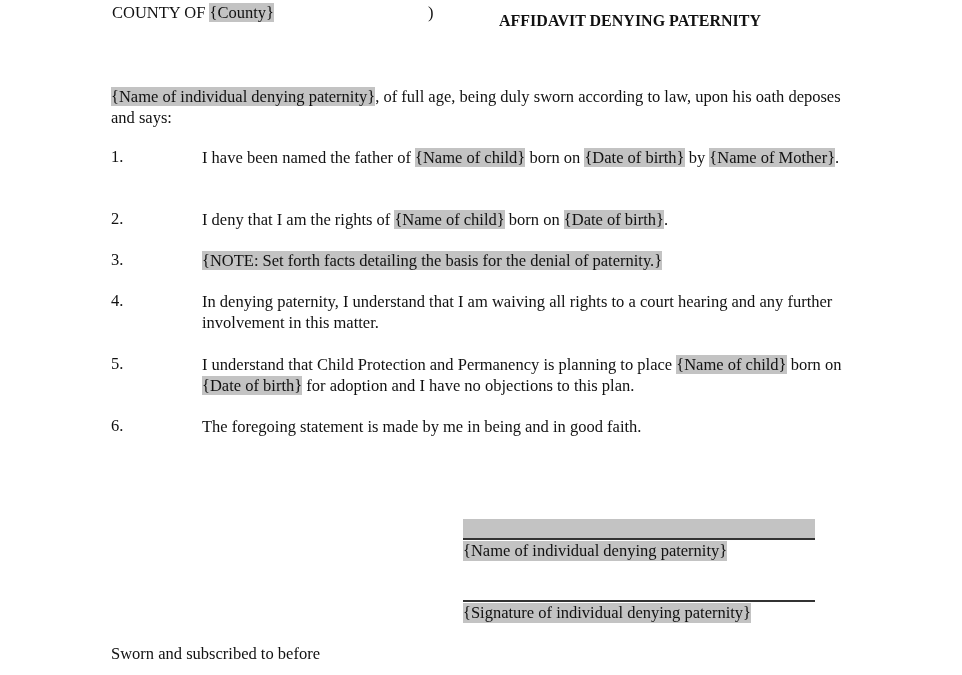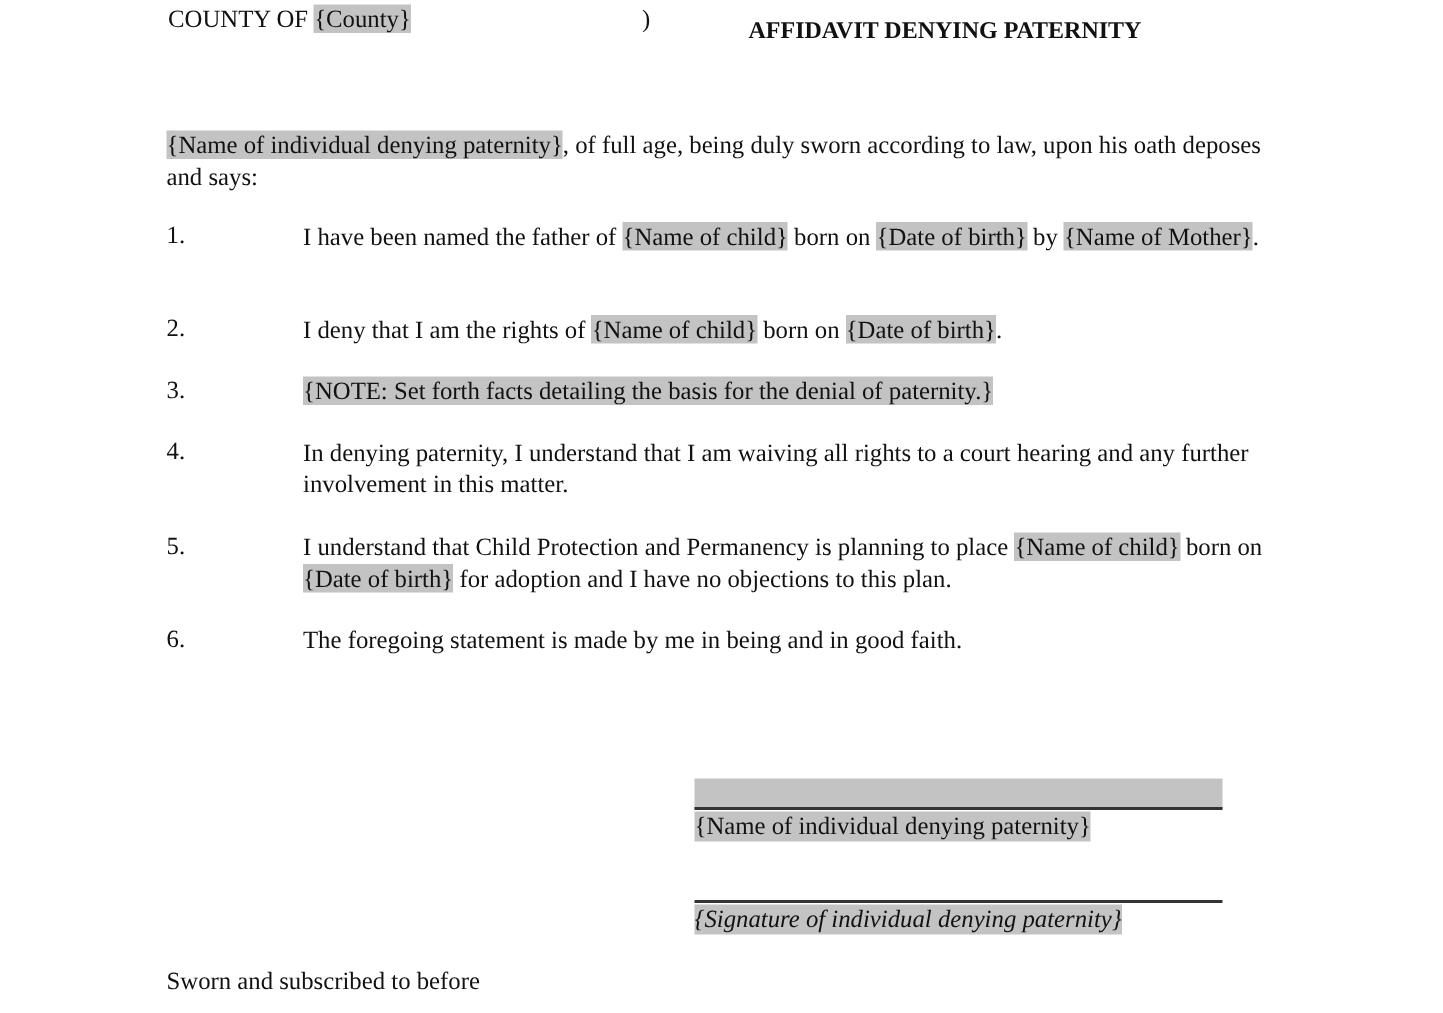--- a/index.html
+++ b/index.html
@@ -67,18 +67,18 @@
 <div class="item" style="top:416px;">
   <span class="num">6.</span>
   <div class="txt">The foregoing statement is made by me in being and in good faith.</div>
 </div>
 
 <div class="sig-block" style="top:519px;">
   <div class="sig-line filled"></div>
   <span class="sig-label hl">{Name of individual denying paternity}</span>
 </div>
 
-<div class="sig-block" style="top:581px;font-style:italic;">
+<div class="sig-block" style="top:581px;">
   <div class="sig-line"></div>
   <span class="sig-label hl">{Signature of individual denying paternity}</span>
 </div>
 
 <div class="abs sworn">Sworn and subscribed to before</div>
 
 </body></html>

